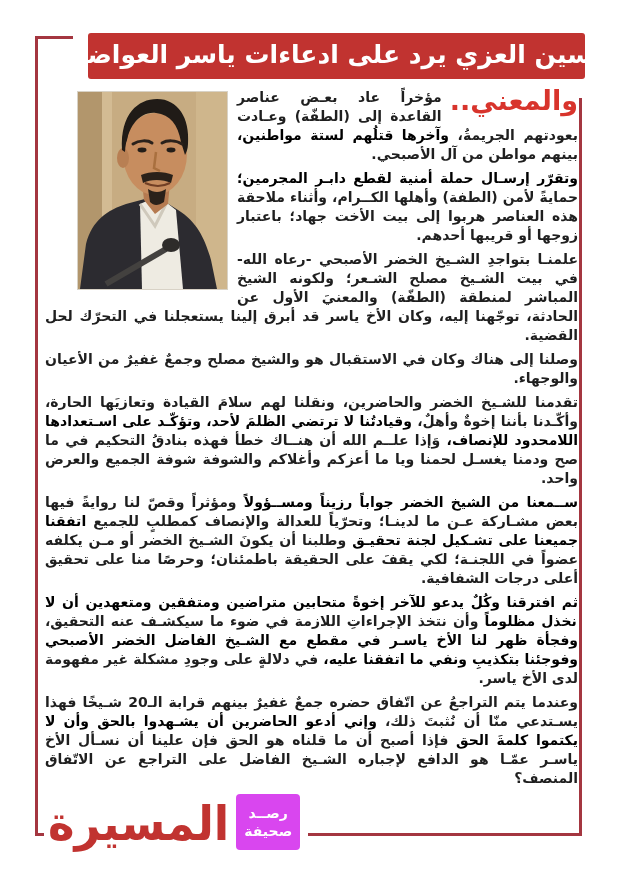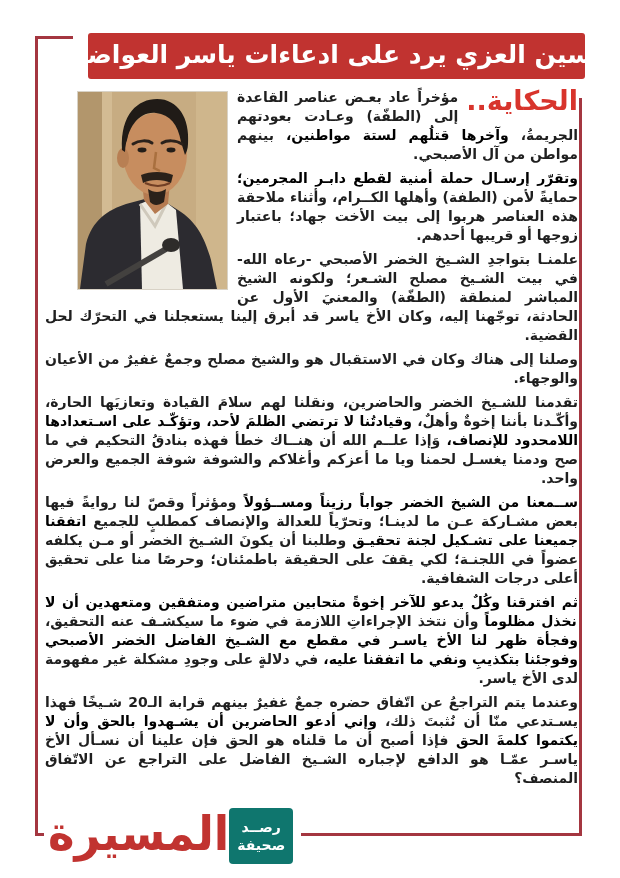--- a/index.html
+++ b/index.html
@@ -46,30 +46,30 @@
   .k{color:#1f1f1f;}
   .lead-title{
     float:right;
     font-size:27px;line-height:26px;
     color:#d8342c;margin-left:8px;margin-bottom:2px;
   }
   
   .footer-logo{
     position:absolute;left:44px;top:794px;height:70px;z-index:3;
     background:#ffffff;
-    display:flex;align-items:flex-end;
+    display:flex;align-items:flex-start;gap:7px;
     padding:0 8px 0 4px;
   }
   .logo-wordmark{
     color:#c13330;font-size:45px;font-weight:bold;
     line-height:60px;letter-spacing:-2px;
     transform:scaleY(1.05);
   }
   .logo-badge{
-    background:#0f766e;color:#ffffff;border-radius:4px;
+    background:#d946ef;color:#ffffff;border-radius:4px;
     width:64px;height:56px;
     display:flex;flex-direction:column;align-items:center;justify-content:center;
     direction:rtl;font-weight:bold;font-size:14px;line-height:18px;
   }
 </style>
 </head>
 <body>
 
 <div class="page">
 
@@ -105,21 +105,21 @@
         <path d="M78,60 L76,76 L82,79" stroke="#a9703f" stroke-width="2.5" fill="none"></path>
         <path d="M63,83 C72,79 86,79 95,83 L93,91 C85,87 72,87 65,91 Z" fill="#2a211a"></path>
         <path d="M70,97 C76,101 82,101 88,97 L86,110 C80,114 76,114 72,110 Z" fill="#2a211a"></path>
         <path d="M67,91 C76,95 84,95 92,91" stroke="#713f25" stroke-width="2" fill="none"></path>
         <line x1="28" y1="192" x2="88" y2="157" stroke="#43413f" stroke-width="6"></line>
         <ellipse cx="93" cy="153" rx="9" ry="7" fill="#2e2c2a"></ellipse>
       </svg>
     </div>
 
     <p class="para">
-      <span class="lead-title">الحكاية..</span>
+      <span class="lead-title">والمعني..</span>
       <span class="k">مؤخراً عاد بعـض عناصر القاعدة إلى (الطفّة) وعـادت بعودتهم الجريمةُ، </span>
       <span class="r">وآخرها قتلُهم لستة مواطنين،</span>
       <span class="k"> بينهم مواطن من آل الأصبحي.</span>
     </p>
 
     <p class="para">
       <span class="r">وتقرّر إرسـال حملة أمنية لقطع دابـر المجرمين؛</span>
       <span class="k"> حمايةً لأمن (الطفة) وأهلها الكــرام، وأثناء ملاحقة هذه العناصر هربوا إلى بيت الأخت جهاد؛ باعتبار زوجها أو قريبها أحدهم.</span>
     </p>
 

